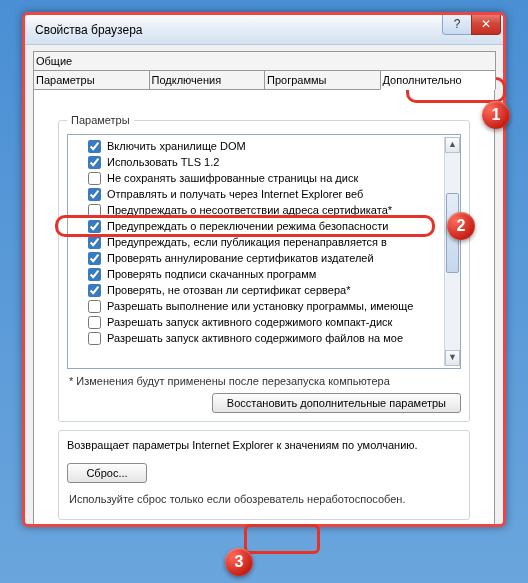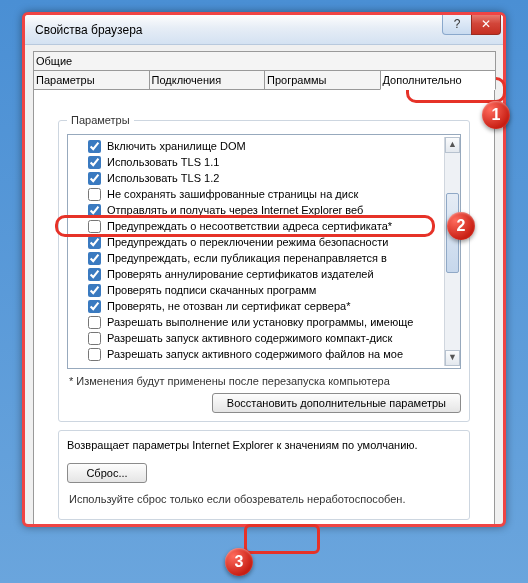--- a/index.html
+++ b/index.html
@@ -192,24 +192,20 @@
 
     <div class="tab-body">
 
       <fieldset>
         <legend>Параметры</legend>
         <div class="listbox">
           <div class="items" id="items">
               <div class="row">
                 <input type="checkbox" checked="" style="">
                 <span class="lbl">Включить хранилище DOM</span>
-              </div>
-              <div class="row">
-                <input type="checkbox" checked="" style="">
-                <span class="lbl">Использовать TLS 1.1</span>
               </div>
               <div class="row">
                 <input type="checkbox" checked="" style="">
                 <span class="lbl">Использовать TLS 1.2</span>
               </div>
               <div class="row">
                 <input type="checkbox" style="">
                 <span class="lbl">Не сохранять зашифрованные страницы на диск</span>
               </div>
               <div class="row">

